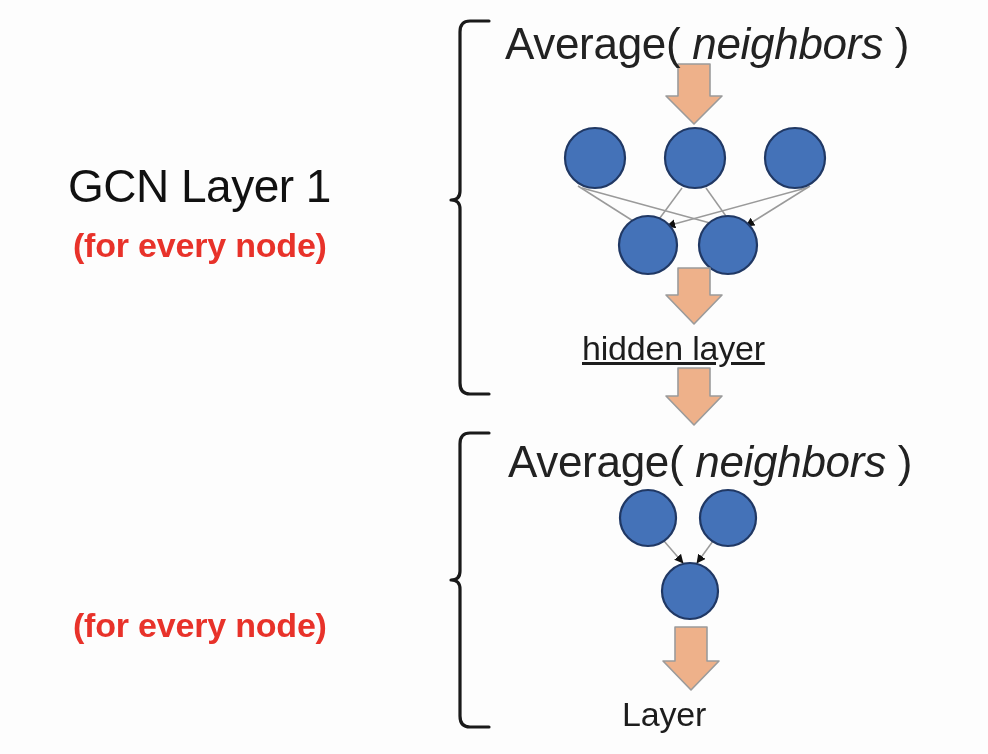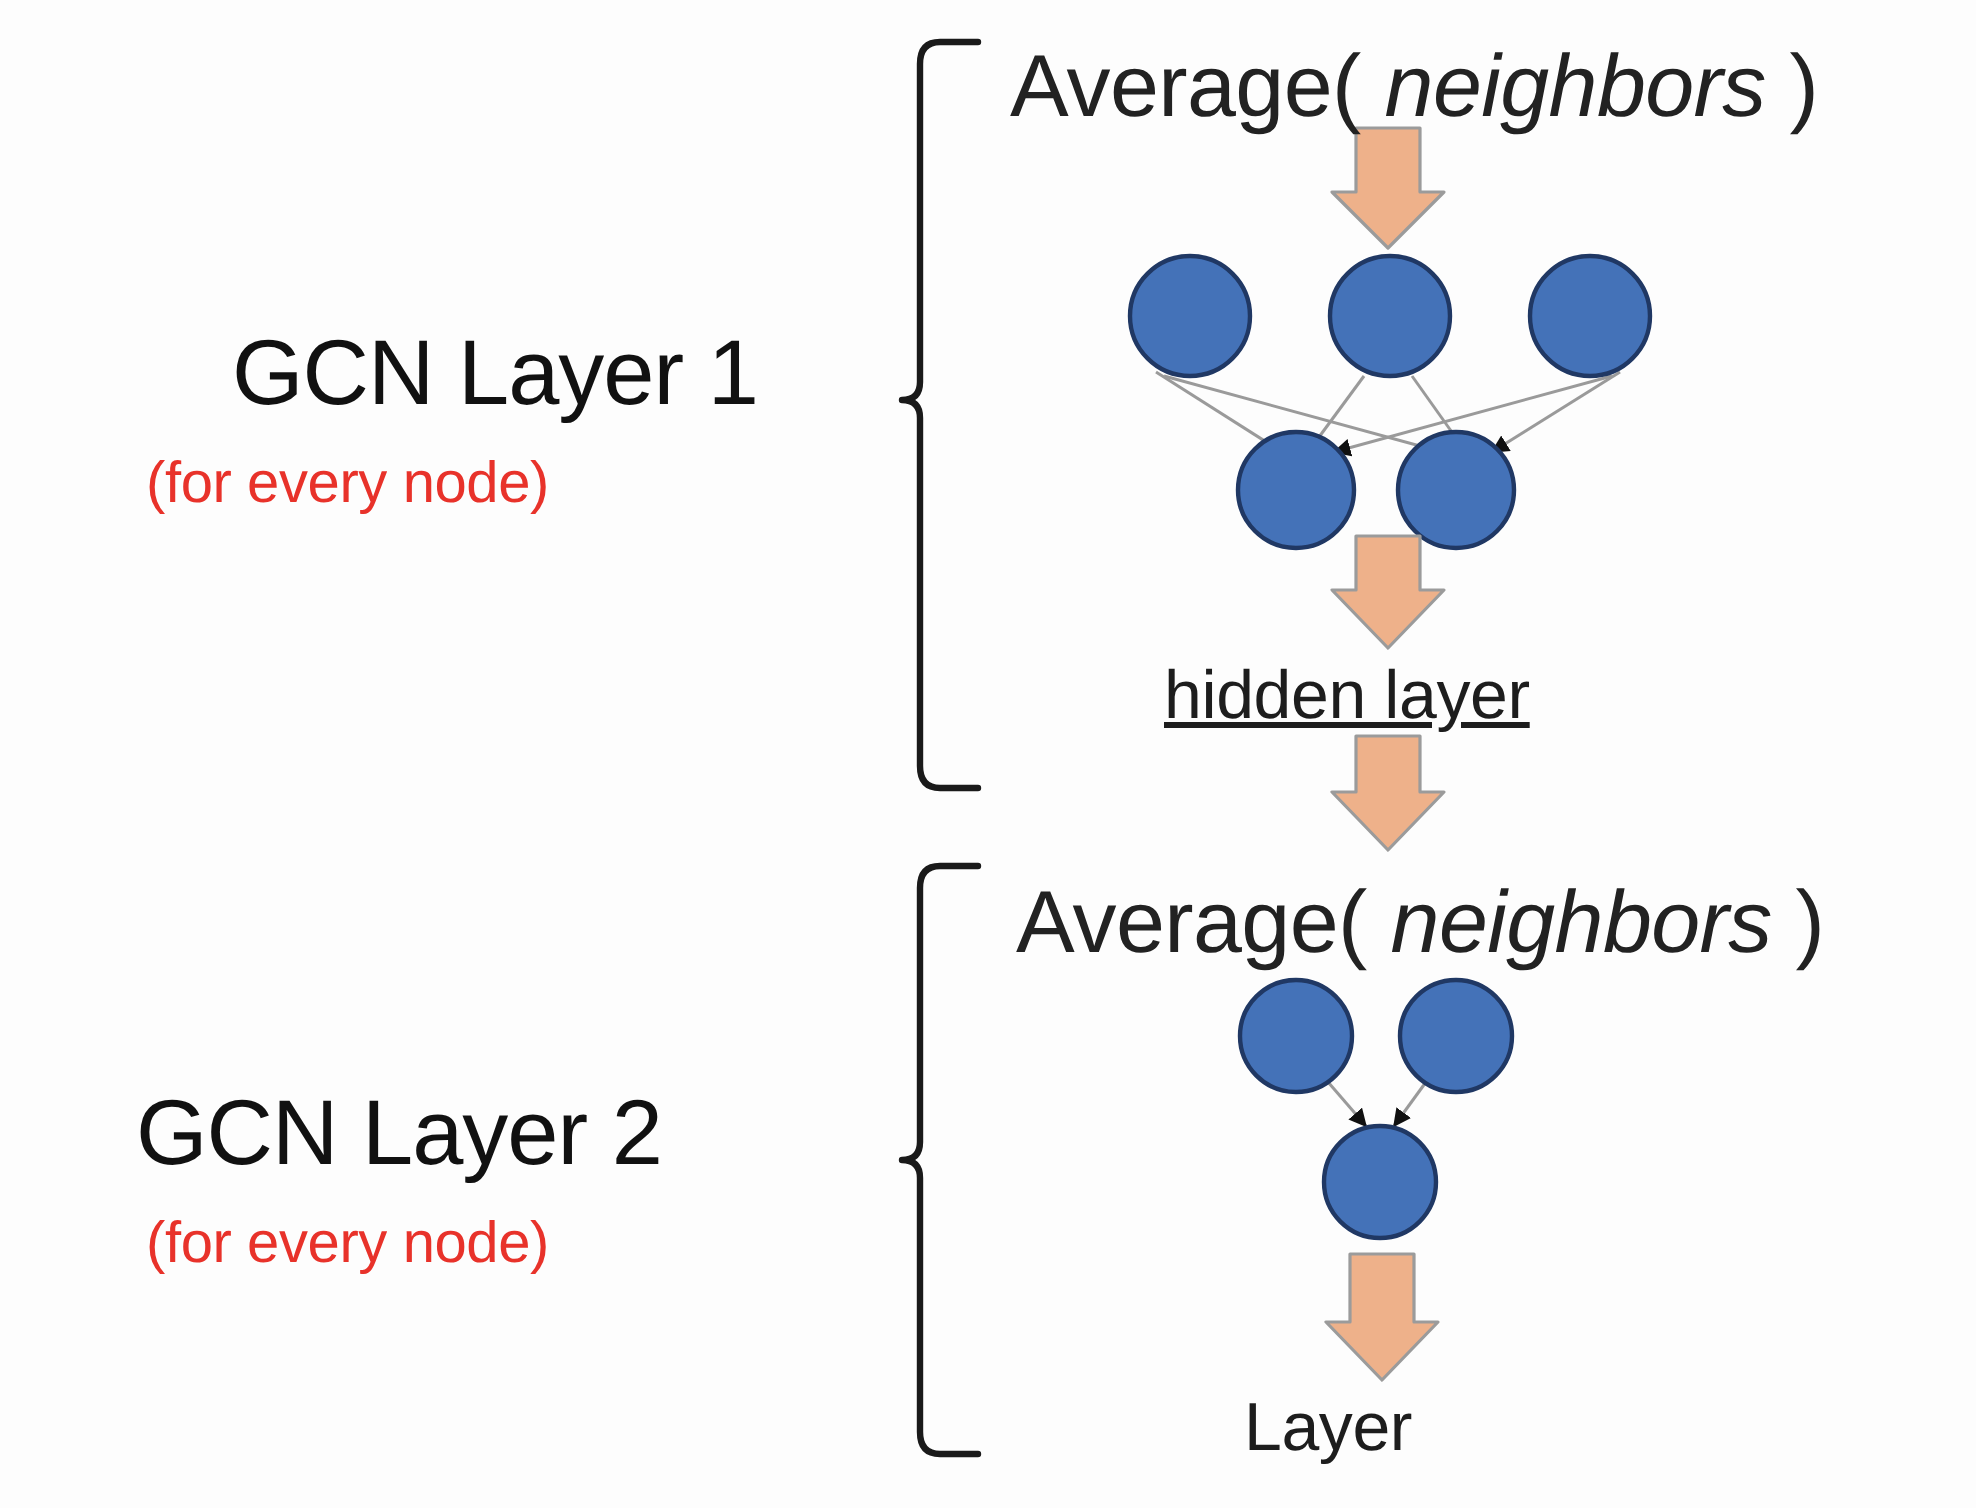--- a/index.html
+++ b/index.html
@@ -31,22 +31,22 @@
     color: #1a1a1a;
     line-height: 1;
   }
   .layer-title {
     font-size: 46px;
     font-weight: 400;
     color: #111111;
     letter-spacing: -0.5px;
   }
   .layer-sub {
-    font-size: 29px;
-    font-weight: 400;
+    font-size: 34px;
+    font-weight: 700;
     color: #e8322a;
     letter-spacing: -0.2px;
   }
   .avg-label {
     font-size: 44px;
     color: #222222;
     letter-spacing: -0.3px;
   }
   .avg-label i {
     font-style: italic;
@@ -131,30 +131,29 @@
       <circle cx="648" cy="518" r="28" fill="#4472b8" stroke="#203864" stroke-width="2.2"></circle>
       <circle cx="728" cy="518" r="28" fill="#4472b8" stroke="#203864" stroke-width="2.2"></circle>
       <circle cx="690" cy="591" r="28" fill="#4472b8" stroke="#203864" stroke-width="2.2"></circle>
     </g>
 
     <g>
       <path d="M 675 627 L 707 627 L 707 661 L 719 661 L 691 690 L 663 661 L 675 661 Z" fill="#eeb18a" stroke="#9b9b9b" stroke-width="1.6" stroke-linejoin="round"></path>
     </g>
   </svg>
 
-  <div class="txt layer-title" style="left:68px; top:163px;margin-left:48px;">GCN Layer 1</div>
+  <div class="txt layer-title" style="left:68px; top:163px;">GCN Layer 1</div>
   <div class="txt layer-sub" style="left:73px; top:228px;">(for every node)</div>
 
   <div class="txt avg-label" style="left:505px; top:22px;">
     <span>Average(</span><span>&nbsp;</span><i>neighbors</i><span>&nbsp;</span><span>)</span>
   </div>
 
   <div class="txt node-label" style="left:582px; top:331px;text-decoration:underline;">hidden layer</div>
 
-  <div class="txt layer-title" style="left:68px; top:543px;">GCN Layer 2</div>
   <div class="txt layer-sub" style="left:73px; top:608px;">(for every node)</div>
 
   <div class="txt avg-label" style="left:508px; top:440px;">
     <span>Average(</span><span>&nbsp;</span><i>neighbors</i><span>&nbsp;</span><span>)</span>
   </div>
 
   <div class="txt node-label" style="left:622px; top:697px;">Layer</div>
 
 </div>
 

